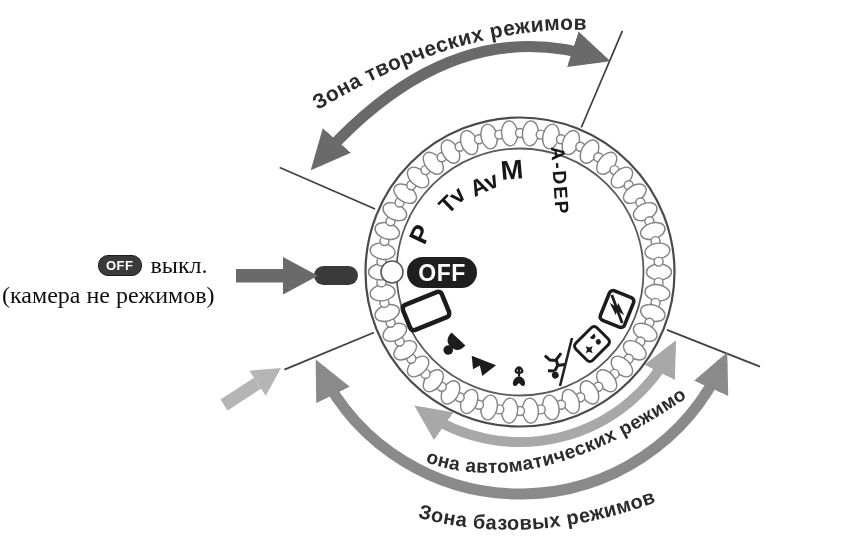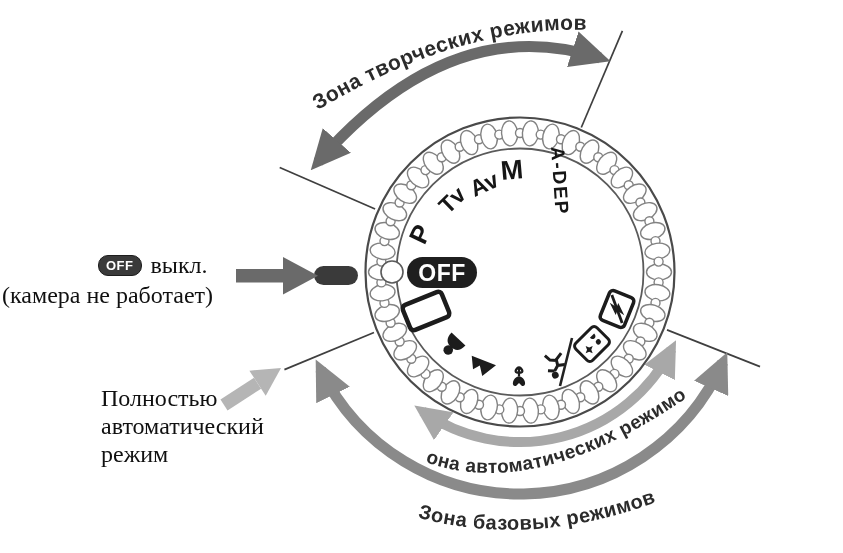--- a/index.html
+++ b/index.html
@@ -227,15 +227,14 @@
       <rect class="icon-stroke" x="-16" y="-13" width="32" height="26" rx="4" stroke-width="3.5"></rect>
       <path class="icon-dark" d="M3,-9 L-6,1 L-1.5,1 L-3,9 L6,-1 L1.5,-1 Z"></path>
       <line x1="-11" y1="10" x2="11" y2="-10" stroke="#1c1c1c" stroke-width="2.8"></line>
     </g>
   </svg>
 
   <div class="callout off-line">
     <span class="off-badge">OFF</span>
     <span>выкл.</span>
   </div>
-  <div class="callout off-sub">(камера не работает)</div>
-  <div class="callout auto-label">Полностью автоматический режим</div>
+  <div class="callout off-sub">(камера не режимов)</div>
 </div>
 
 </body></html>

